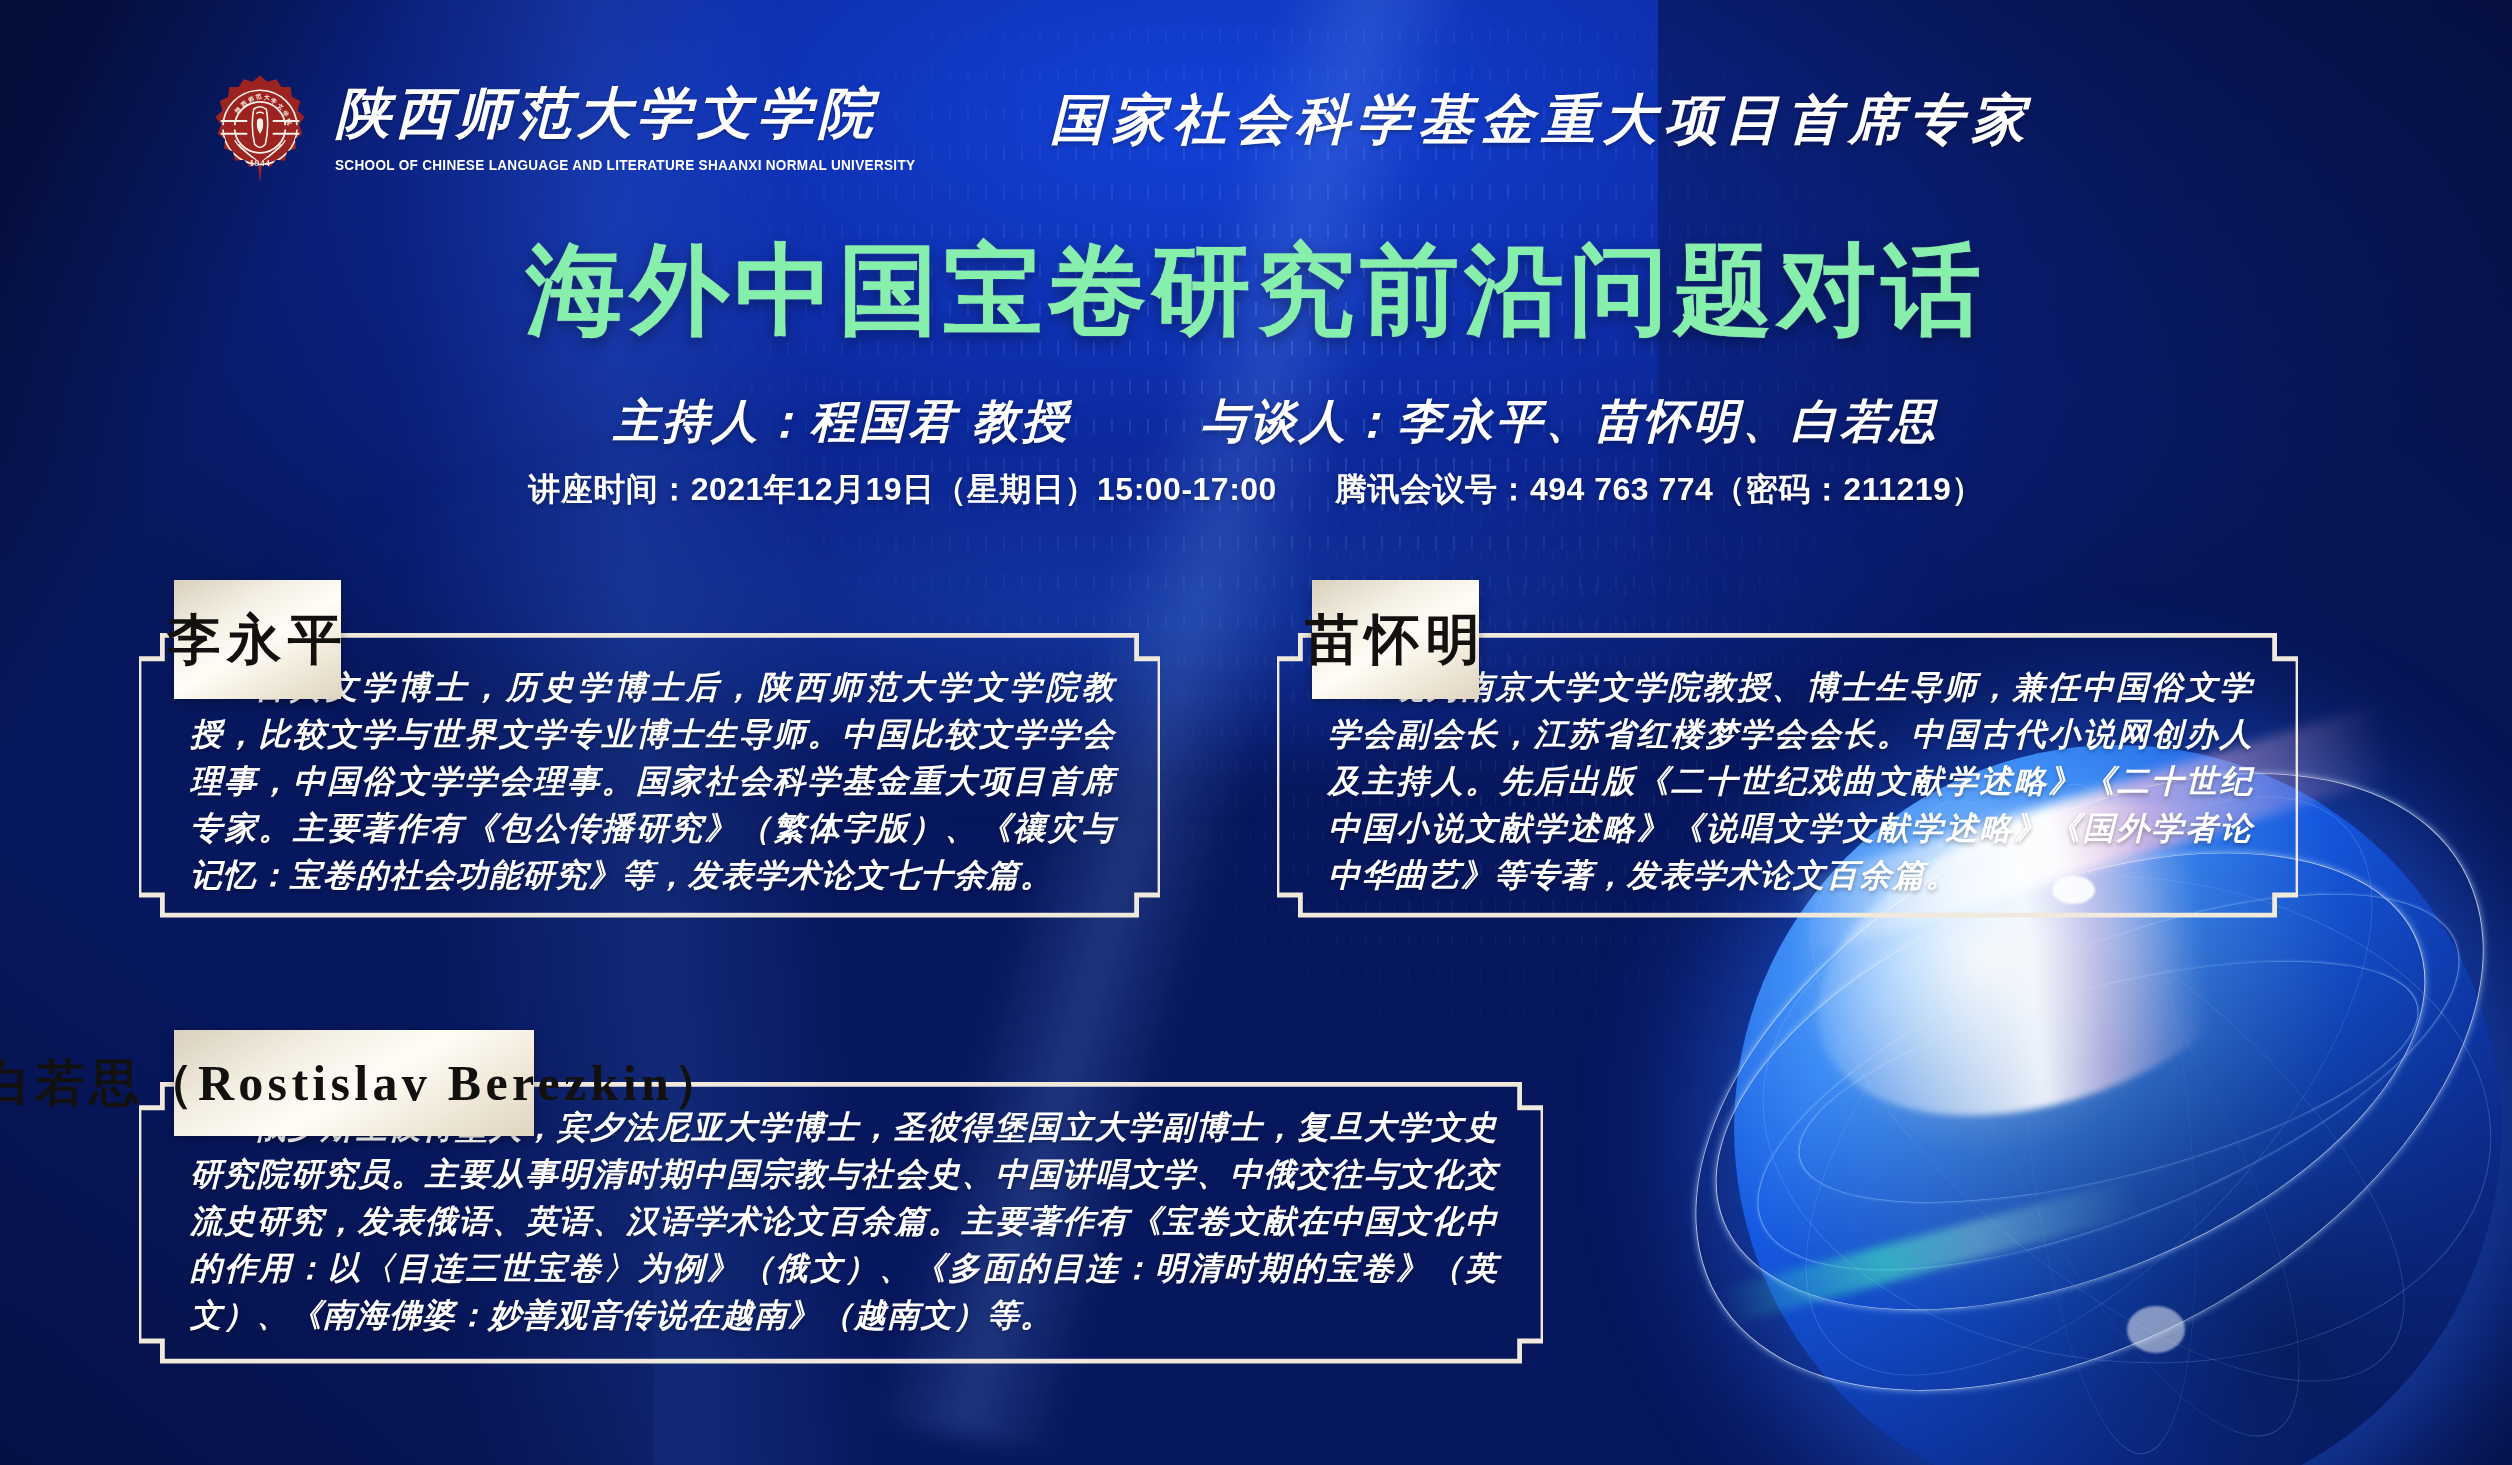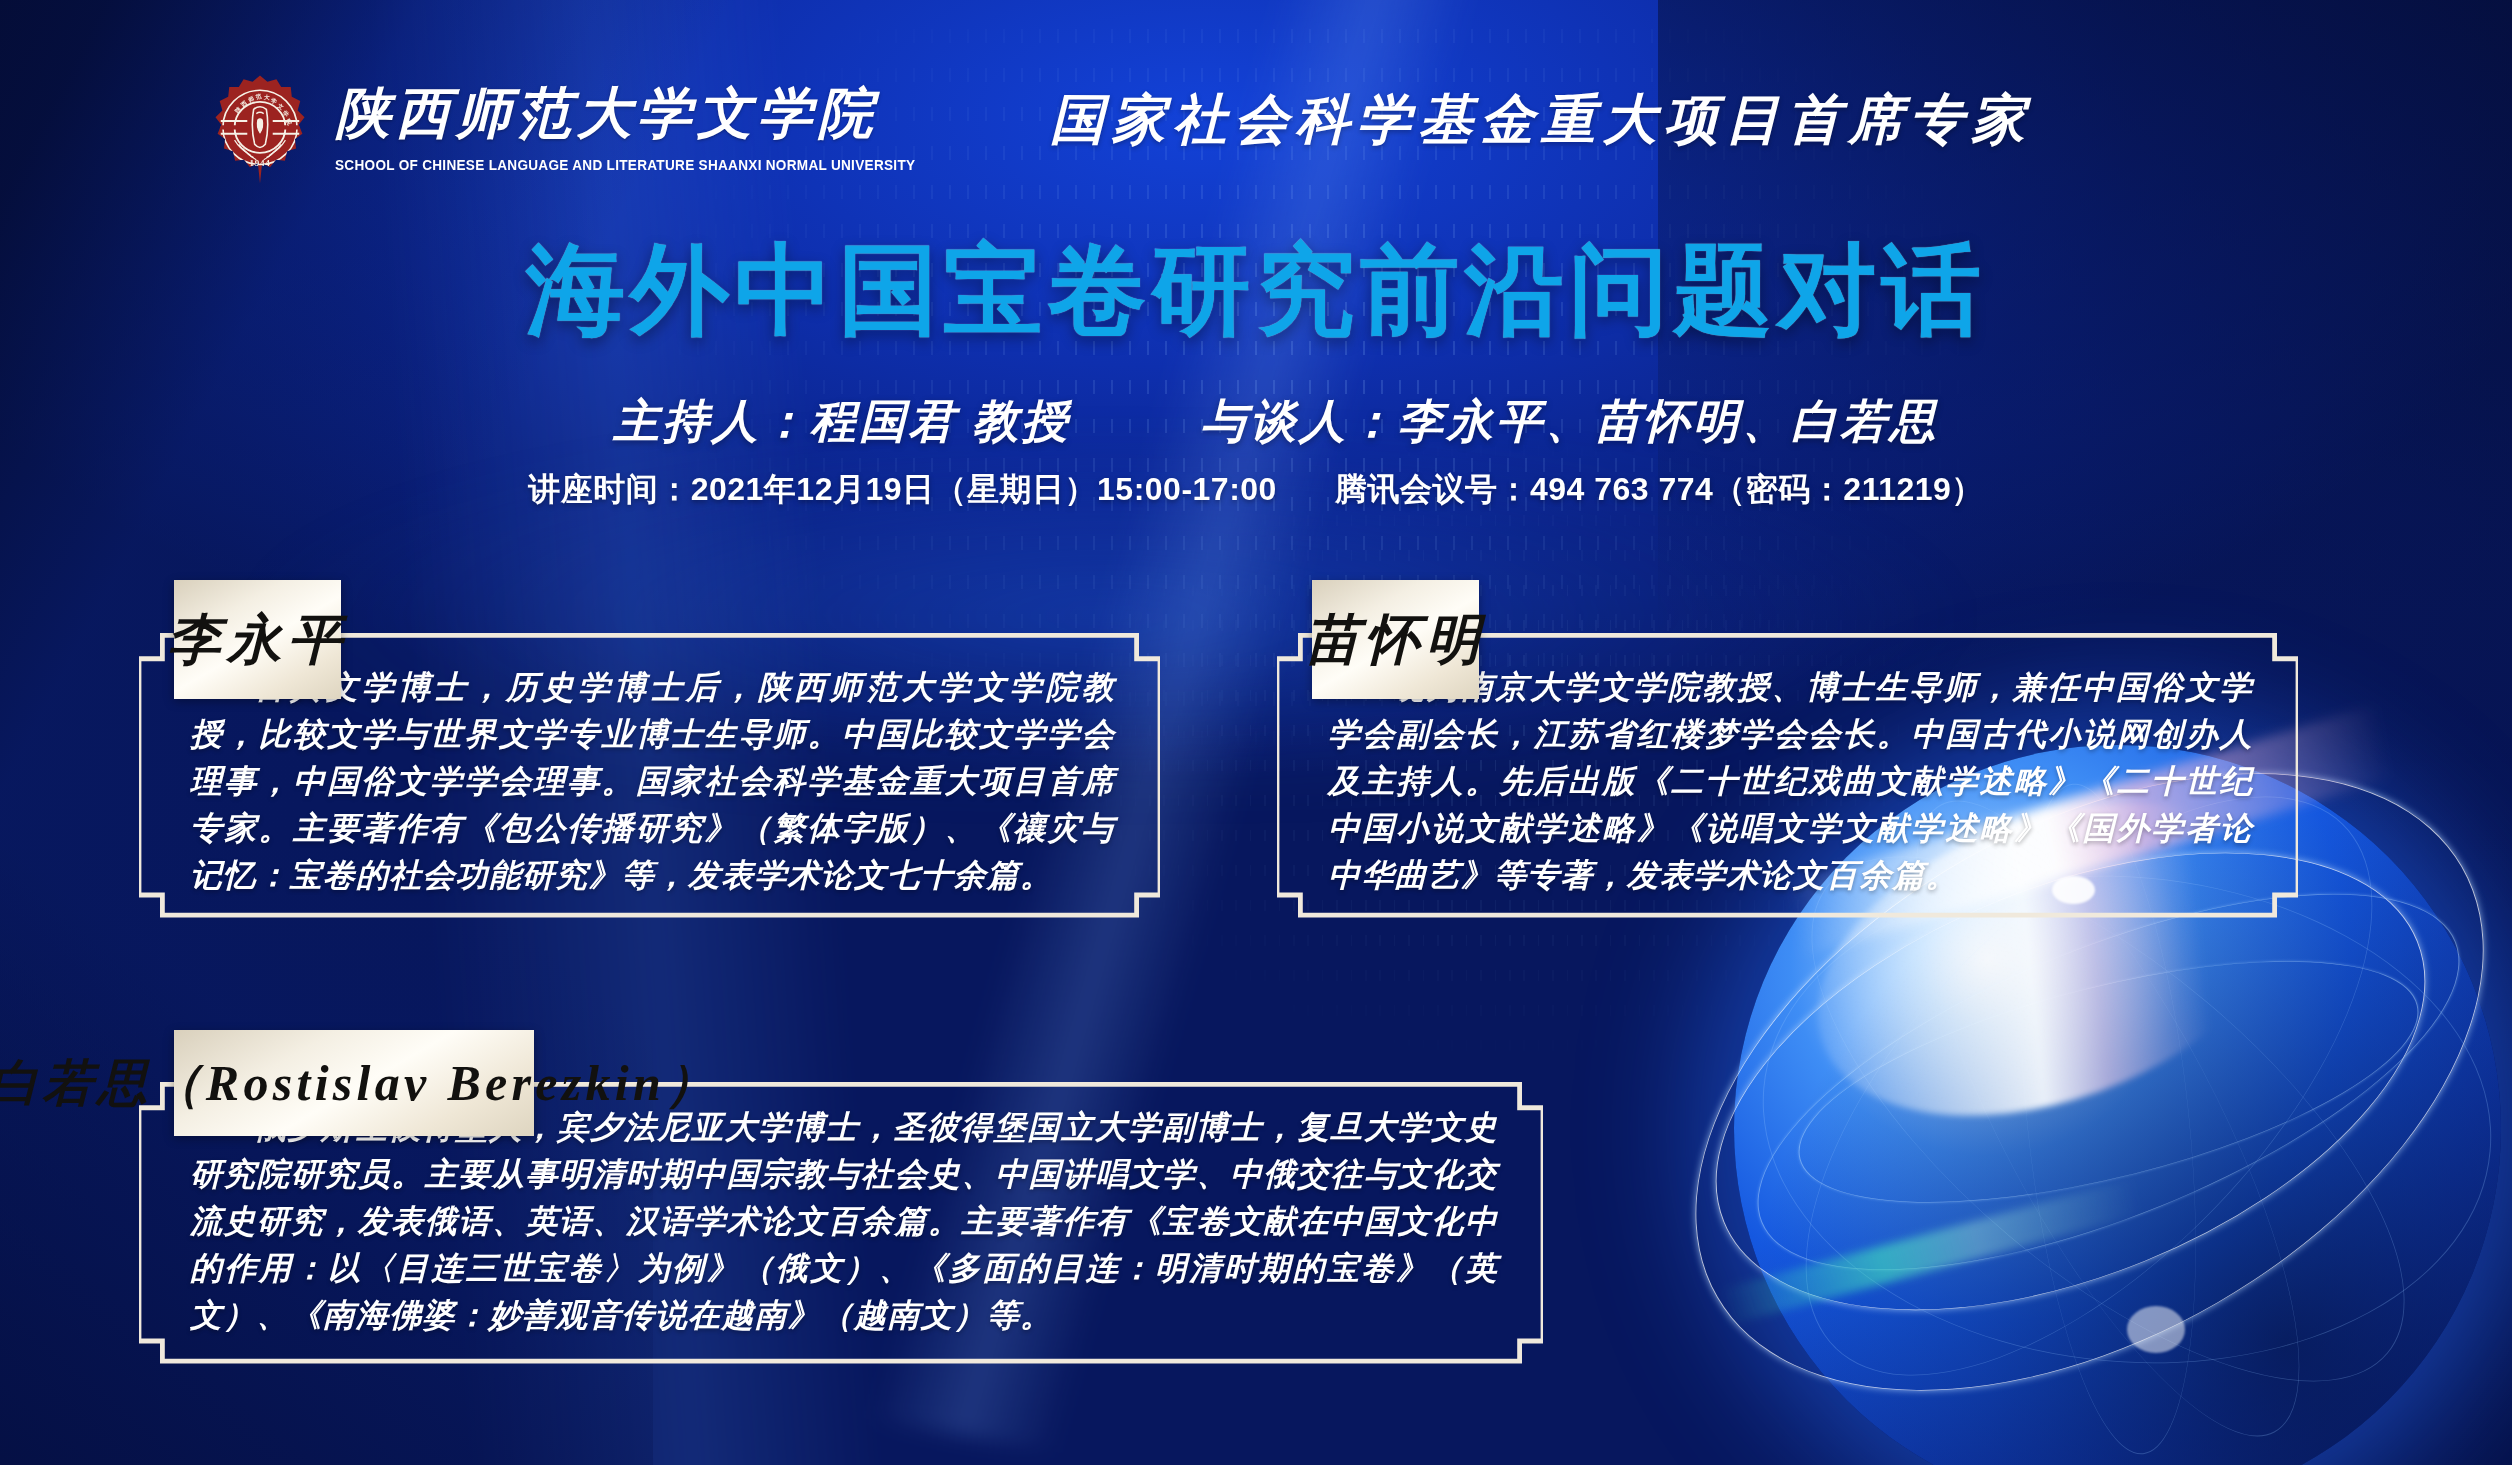--- a/index.html
+++ b/index.html
@@ -206,21 +206,21 @@
   
   .main-title{
     position:absolute;
     left:0;top:240px;width:100%;
     text-align:center;
     font-family:"Liberation Sans","DejaVu Sans",sans-serif;
     font-weight:700;
     font-size:99px;
     line-height:1;
     letter-spacing:5.3px;
-    color:#0ea5e9;
+    color:#86efac;
     white-space:nowrap;
     text-shadow:
       0 0 1.1px rgba(255,255,255,.55),
       0 5.3px 14px rgba(0,0,0,.38);
   }
 
   
   .people-line{
     position:absolute;
     left:0;top:391px;width:100%;
@@ -265,21 +265,20 @@
   .name-tag{
     position:absolute;
     background:linear-gradient(150deg,#d9d0bc 0%, #f4efe3 30%, #fffdf7 52%, #efe7d6 78%, #ded5c0 100%);
     box-shadow:0 3.2px 9.6px rgba(0,0,0,.35);
     display:flex;align-items:center;justify-content:center;
     z-index:5;
   }
   .name-tag span{
     font-family:"Liberation Serif","DejaVu Serif",serif;
     font-weight:700;
-    font-style:italic;
     color:#12110f;
     white-space:nowrap;
     line-height:1;
   }
   .bio-text{
     position:absolute;
     color:#ffffff;
     font-family:"Liberation Serif","DejaVu Serif",serif;
     font-style:italic;
     font-weight:700;

